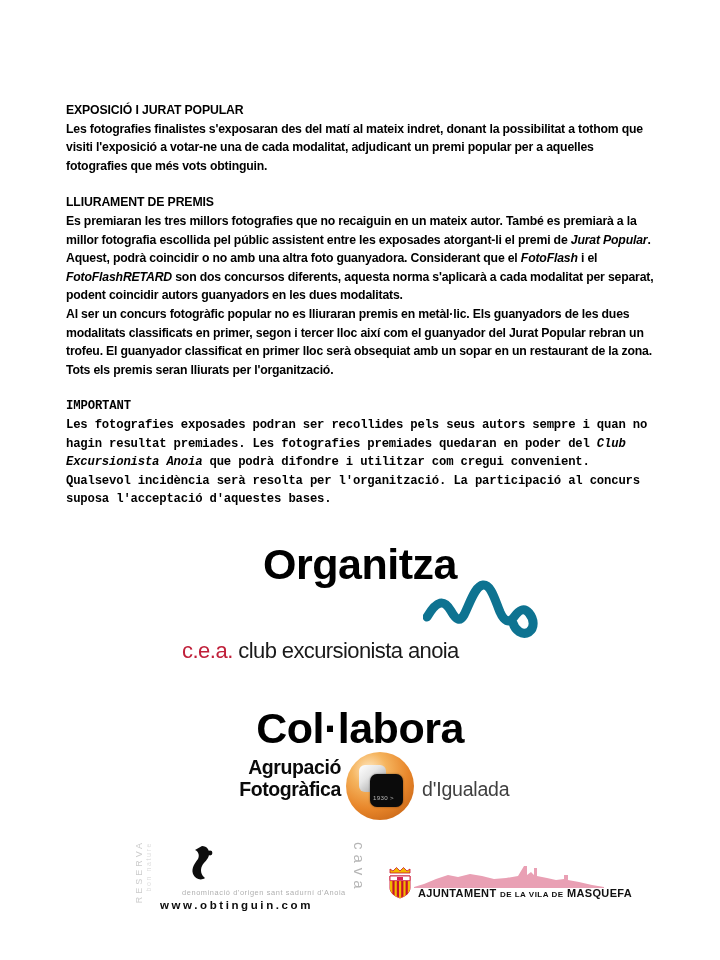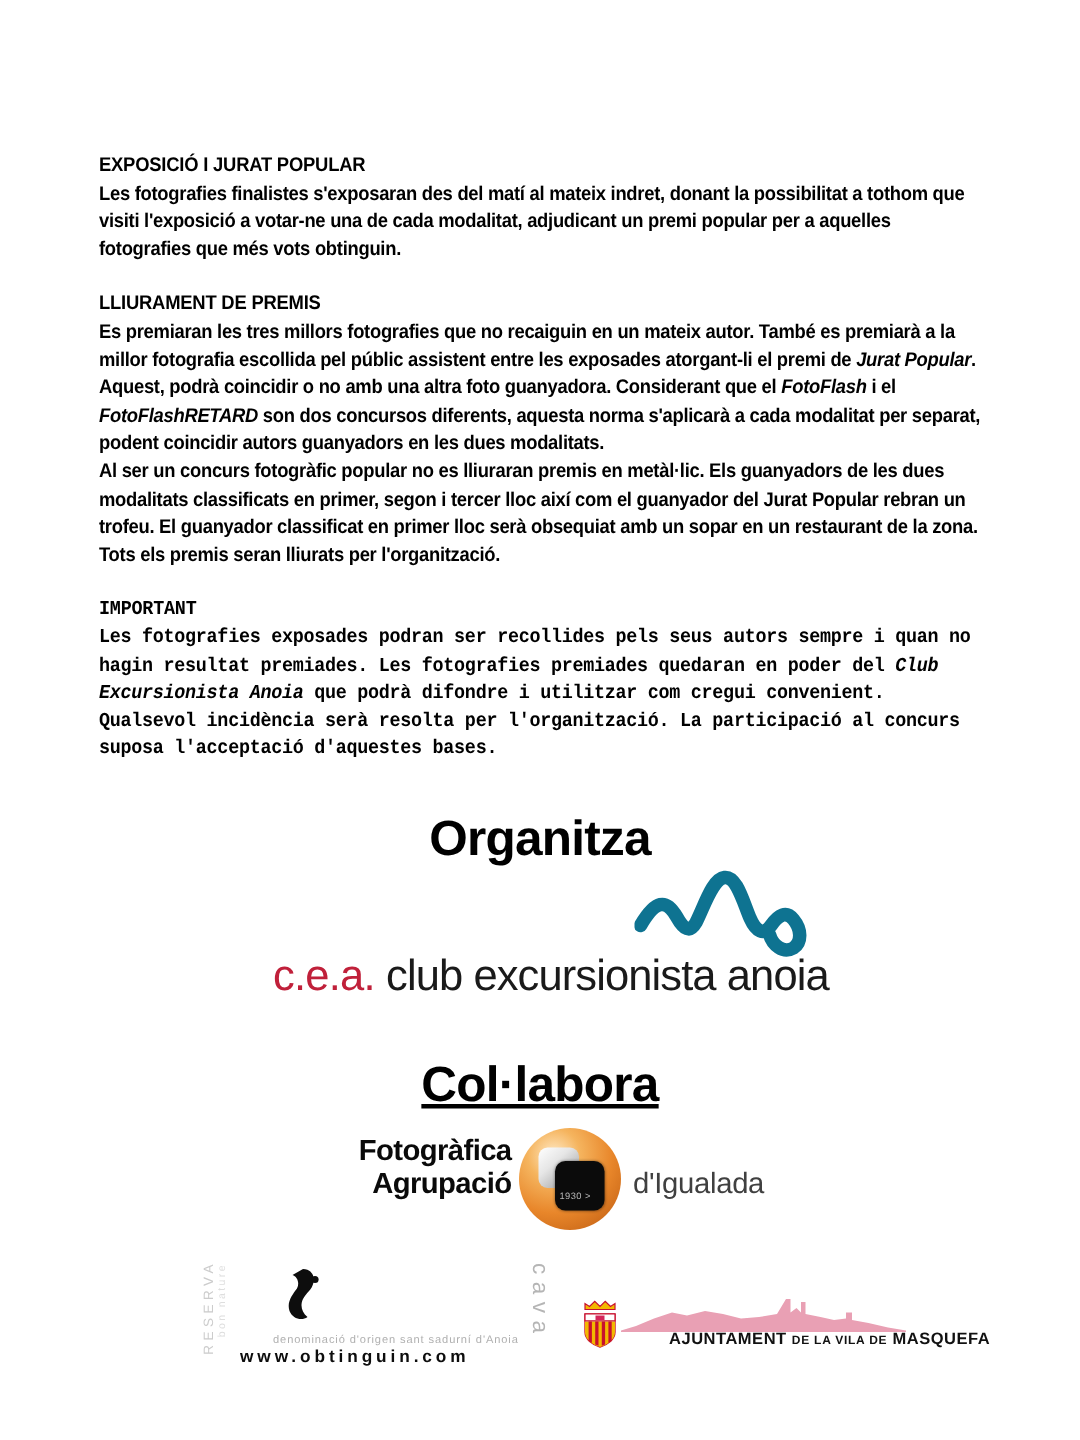--- a/index.html
+++ b/index.html
@@ -48,26 +48,26 @@
   }
   .sec-para i { font-style: italic; }
 
   
   .big-heading {
     position: absolute;
     width: 720px;
     left: 0;
     text-align: center;
     font-weight: bold;
-    font-size: 33px;
+    font-size: 43px;
     letter-spacing: -0.5px;
     color: #000;
   }
   #organitza-heading { top: 540px; }
-  #collabora-heading { top: 704px; text-decoration: underline; }
+  #collabora-heading { top: 704px; }
 
   
   #cea-logo {
     position: absolute;
     left: 182px;
     top: 580px;
     width: 356px;
     height: 90px;
   }
   #cea-wave {
@@ -75,21 +75,21 @@
     left: 241px;
     top: 0px;
     width: 116px;
     height: 58px;
   }
   #cea-wordmark {
     position: absolute;
     left: 0;
     top: 56px;
     width: 356px;
-    font-size: 29px;
+    font-size: 22px;
     line-height: 30px;
     white-space: nowrap;
     letter-spacing: -0.6px;
     font-weight: 400;
   }
   #cea-abbrev { color: #c0203a; letter-spacing: -0.5px; }
   #cea-name  { color: #1a1a1a; }
 
   
   #afi-logo {
@@ -264,21 +264,20 @@
   }
   #masq-text {
     position: absolute;
     left: 32px;
     top: 25px;
     white-space: nowrap;
     font-size: 11px;
     font-weight: bold;
     letter-spacing: 0.35px;
     color: #111;
-    margin-left: 28px;
   }
   #masq-text .small {
     font-size: 8px;
     letter-spacing: 0.5px;
   }
 </style>
 </head>
 <body>
 
 <div class="doc-body">
@@ -311,22 +310,22 @@
   </svg>
   <div id="cea-wordmark">
     <span id="cea-abbrev">c.e.a.</span><span id="cea-name"> club excursionista anoia</span>
   </div>
 </div>
 
 <div class="big-heading" id="collabora-heading">Col·labora</div>
 
 <div id="afi-logo">
   <div id="afi-left">
+    <div>Agrupació</div>
     <div>Fotogràfica</div>
-    <div>Agrupació</div>
   </div>
   <div id="afi-badge">
     <div class="afi-sphere"></div>
     <div class="afi-silver"></div>
     <div class="afi-black"></div>
     <div class="afi-year">1930 &gt;</div>
   </div>
   <div id="afi-right">d'Igualada</div>
 </div>
 

